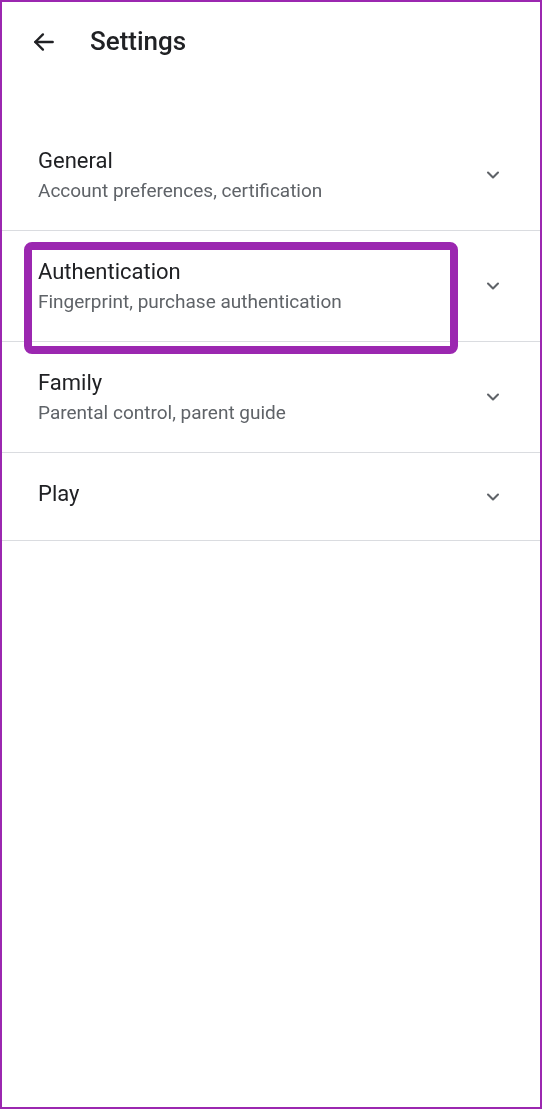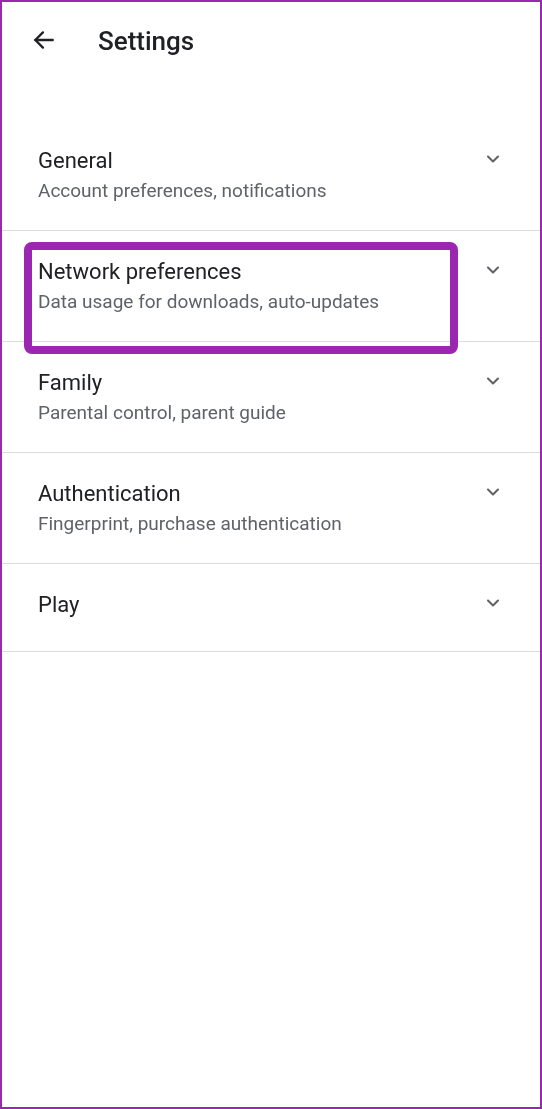--- a/index.html
+++ b/index.html
@@ -10,23 +10,23 @@
     body {
       font-family: Roboto, 'Helvetica Neue', Arial, sans-serif;
       background: #fff;
       width: 542px;
       height: 1109px;
       border: 2px solid #9b27b0;
       position: relative;
     }
     .header {
       display: flex;
-      align-items: flex-start;
+      align-items: flex-end;
       padding: 24px 6px 24px 28px;
-      gap: 40px;
+      gap: 32px;
     }
     .back-button {
       width: 28px;
       height: 28px;
       display: flex;
       align-items: center;
       justify-content: center;
       cursor: pointer;
     }
     .header-title {
@@ -34,20 +34,21 @@
       font-weight: 500;
       color: #202124;
     }
     .settings-list {
       padding: 40px 0 0 0;
     }
     .settings-item {
       padding: 28px 36px 28px 36px;
       border-bottom: 1px solid #dadce0;
       display: flex;
+      align-items: center;
       justify-content: space-between;
       cursor: pointer;
       position: relative;
     }
     .settings-item:last-child {
       border-bottom: 1px solid #dadce0;
     }
     .item-text {
       flex: 1;
     }
@@ -94,57 +95,46 @@
     </svg>
   </div>
   <div class="header-title">Settings</div>
 </div>
 
 <div class="settings-list">
 
   <div class="settings-item">
     <div class="item-text">
       <div class="item-title">General</div>
-      <div class="item-subtitle">Account preferences, notifications</div>
+      <div class="item-subtitle">Account preferences, certification</div>
     </div>
     <div class="chevron">
       <svg width="20" height="20" viewBox="0 0 24 24" fill="none" stroke="#5f6368" stroke-width="2.5" stroke-linecap="round" stroke-linejoin="round">
         <polyline points="6 9 12 15 18 9"></polyline>
       </svg>
     </div>
   </div>
 
+
   <div class="settings-item">
     <div class="item-text">
-      <div class="item-title">Network preferences</div>
-      <div class="item-subtitle">Data usage for downloads, auto-updates</div>
+      <div class="item-title">Authentication</div>
+      <div class="item-subtitle">Fingerprint, purchase authentication</div>
     </div>
     <div class="chevron">
       <svg width="20" height="20" viewBox="0 0 24 24" fill="none" stroke="#5f6368" stroke-width="2.5" stroke-linecap="round" stroke-linejoin="round">
         <polyline points="6 9 12 15 18 9"></polyline>
       </svg>
     </div>
   </div>
 
   <div class="settings-item">
     <div class="item-text">
       <div class="item-title">Family</div>
       <div class="item-subtitle">Parental control, parent guide</div>
-    </div>
-    <div class="chevron">
-      <svg width="20" height="20" viewBox="0 0 24 24" fill="none" stroke="#5f6368" stroke-width="2.5" stroke-linecap="round" stroke-linejoin="round">
-        <polyline points="6 9 12 15 18 9"></polyline>
-      </svg>
-    </div>
-  </div>
-
-  <div class="settings-item">
-    <div class="item-text">
-      <div class="item-title">Authentication</div>
-      <div class="item-subtitle">Fingerprint, purchase authentication</div>
     </div>
     <div class="chevron">
       <svg width="20" height="20" viewBox="0 0 24 24" fill="none" stroke="#5f6368" stroke-width="2.5" stroke-linecap="round" stroke-linejoin="round">
         <polyline points="6 9 12 15 18 9"></polyline>
       </svg>
     </div>
   </div>
 
   <div class="settings-item">
     <div class="item-text">

